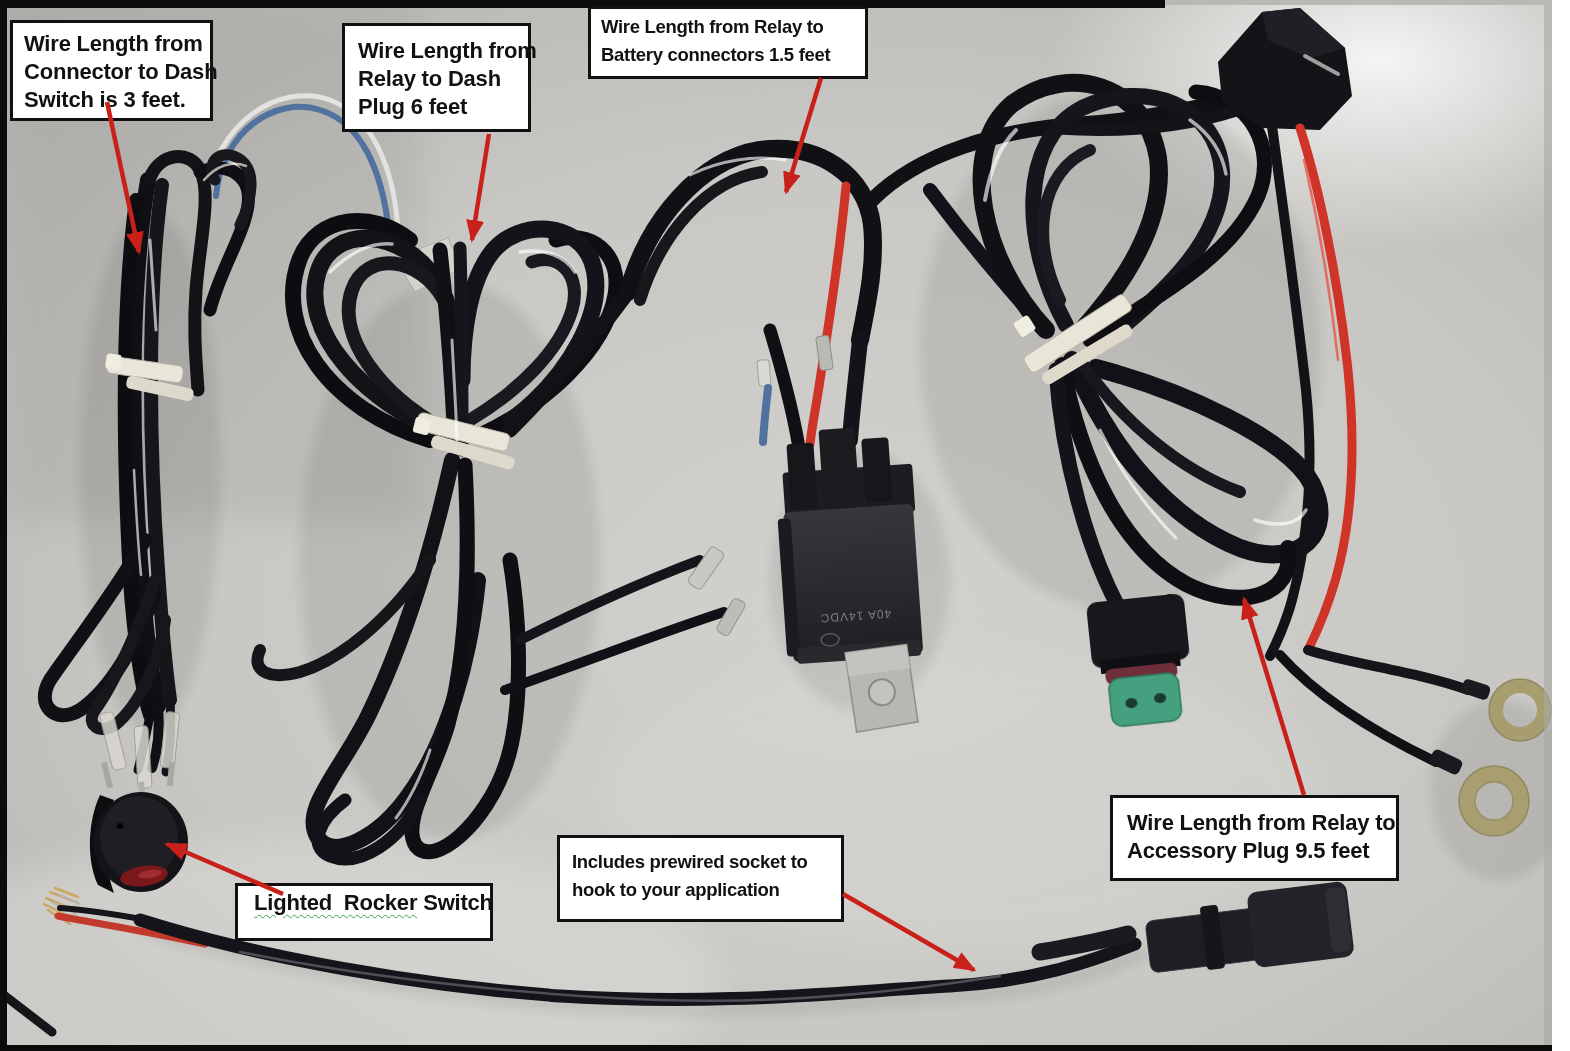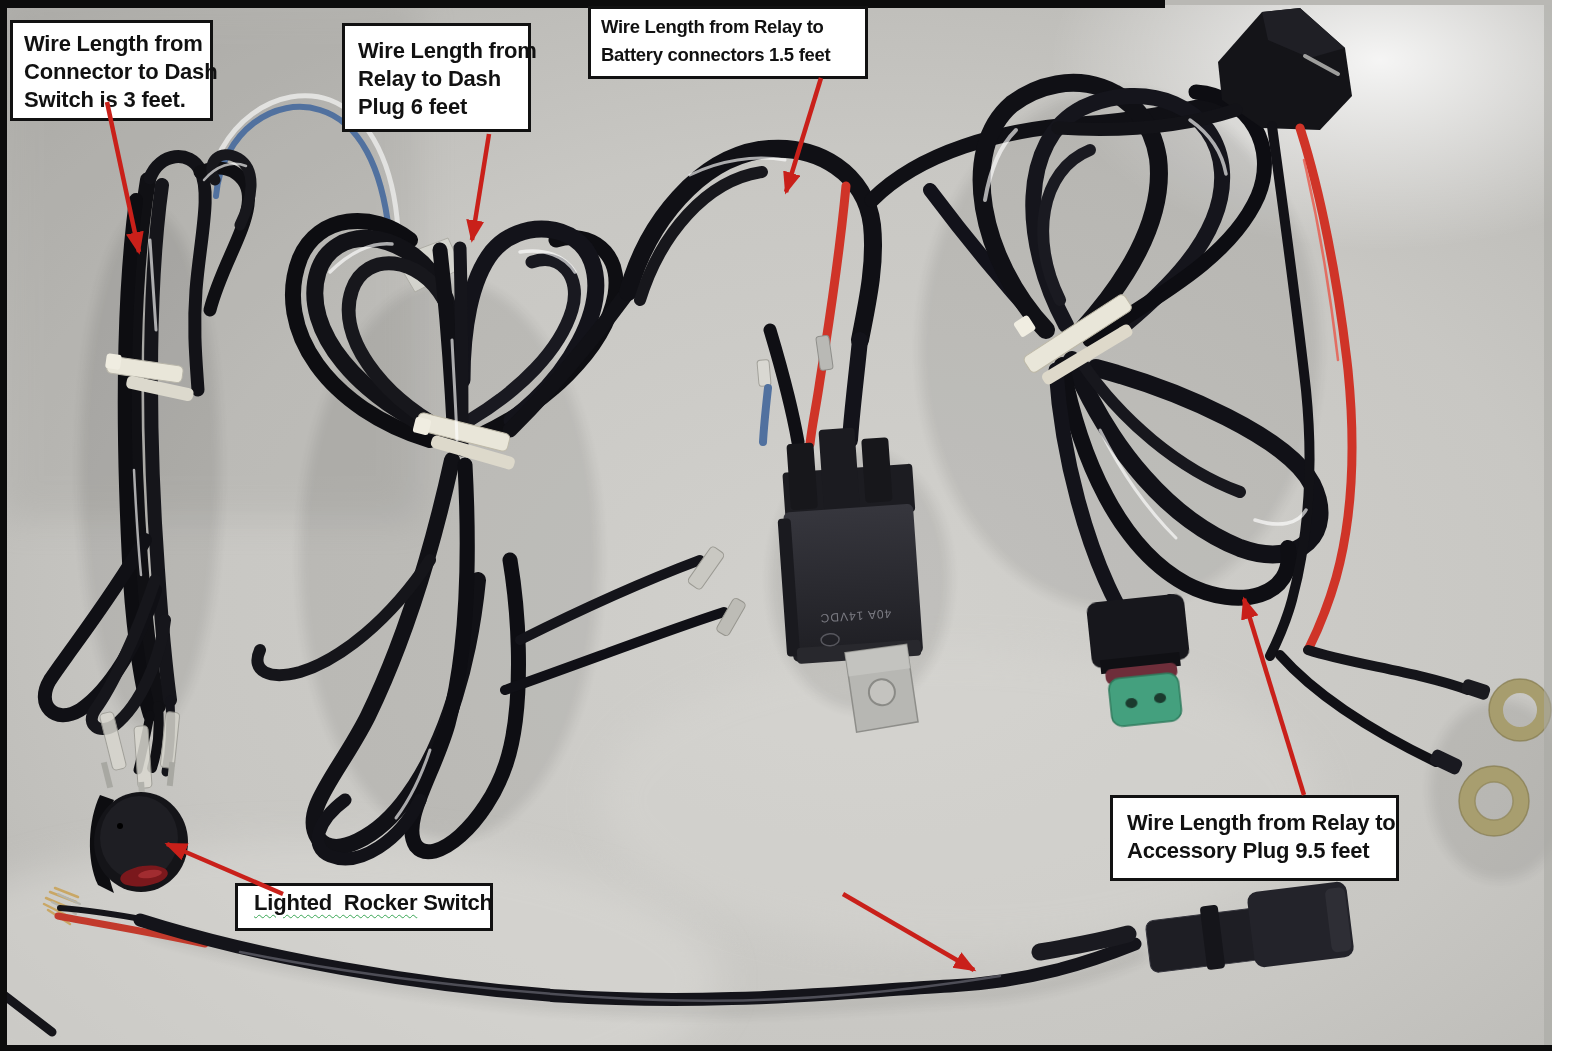--- a/index.html
+++ b/index.html
@@ -6,21 +6,21 @@
   #stage{position:relative;width:1570px;height:1051px;overflow:hidden;background:#fff;
          font-family:"Liberation Sans",sans-serif;}
   #photo-svg{position:absolute;left:0;top:0;z-index:1;}
   #arrow-svg{position:absolute;left:0;top:0;z-index:3;pointer-events:none;}
   .callout{position:absolute;z-index:2;background:#fff;border:3px solid #111;color:#111;
            font-weight:700;font-size:22px;line-height:28px;white-space:pre;
            box-sizing:border-box;letter-spacing:-0.2px;}
   #co-1{left:10px;top:20px;width:203px;height:101px;padding:7px 0 0 11px;}
   #co-2{left:342px;top:23px;width:189px;height:109px;padding:11px 0 0 13px;}
   #co-3{left:588px;top:6px;width:280px;height:73px;padding:4px 0 0 10px;font-size:18.5px;letter-spacing:-0.3px;}
-  #co-4{left:235px;top:883px;width:258px;height:48px;padding:0 0 0 16px;line-height:34px;}
+  #co-4{left:235px;top:883px;width:258px;height:58px;padding:0 0 0 16px;line-height:34px;}
   #co-5{left:557px;top:835px;width:287px;height:87px;padding:10px 0 0 12px;font-size:18.5px;letter-spacing:-0.3px;}
   #co-6{left:1110px;top:795px;width:289px;height:86px;padding:11px 0 0 14px;}
   .wavy{text-decoration:underline;text-decoration-style:wavy;text-decoration-color:#3aa655;
         text-decoration-thickness:1px;text-underline-offset:4px;}
   .wire{fill:none;stroke-linecap:round;stroke-linejoin:round;}
   .hl{fill:none;stroke:#ffffff;stroke-linecap:round;opacity:.65;}
 </style>
 </head>
 <body>
 
@@ -265,20 +265,22 @@
 
   <div class="callout" id="co-1">Wire Length from
 Connector to Dash
 Switch is 3 feet.</div>
   <div class="callout" id="co-2">Wire Length from
 Relay to Dash
 Plug 6 feet</div>
   <div class="callout" id="co-3">Wire Length from Relay to
 Battery connectors 1.5 feet</div>
   <div class="callout" id="co-4"><span class="wavy">Lighted  Rocker</span><span> Switch</span></div>
+  <div class="callout" id="co-5">Includes prewired socket to
+hook to your application</div>
   <div class="callout" id="co-6">Wire Length from Relay to
 Accessory Plug 9.5 feet</div>
 
   <svg id="arrow-svg" width="1570" height="1051" viewBox="0 0 1570 1051">
     <defs>
       <marker id="ah" markerWidth="6" markerHeight="5" refX="4.4" refY="2" orient="auto" markerUnits="strokeWidth">
         <path d="M0,0 L5,2 L0,4 Z" fill="#c9201a"></path>
       </marker>
     </defs>
     <g stroke="#c9201a" stroke-width="4.5" fill="none">

